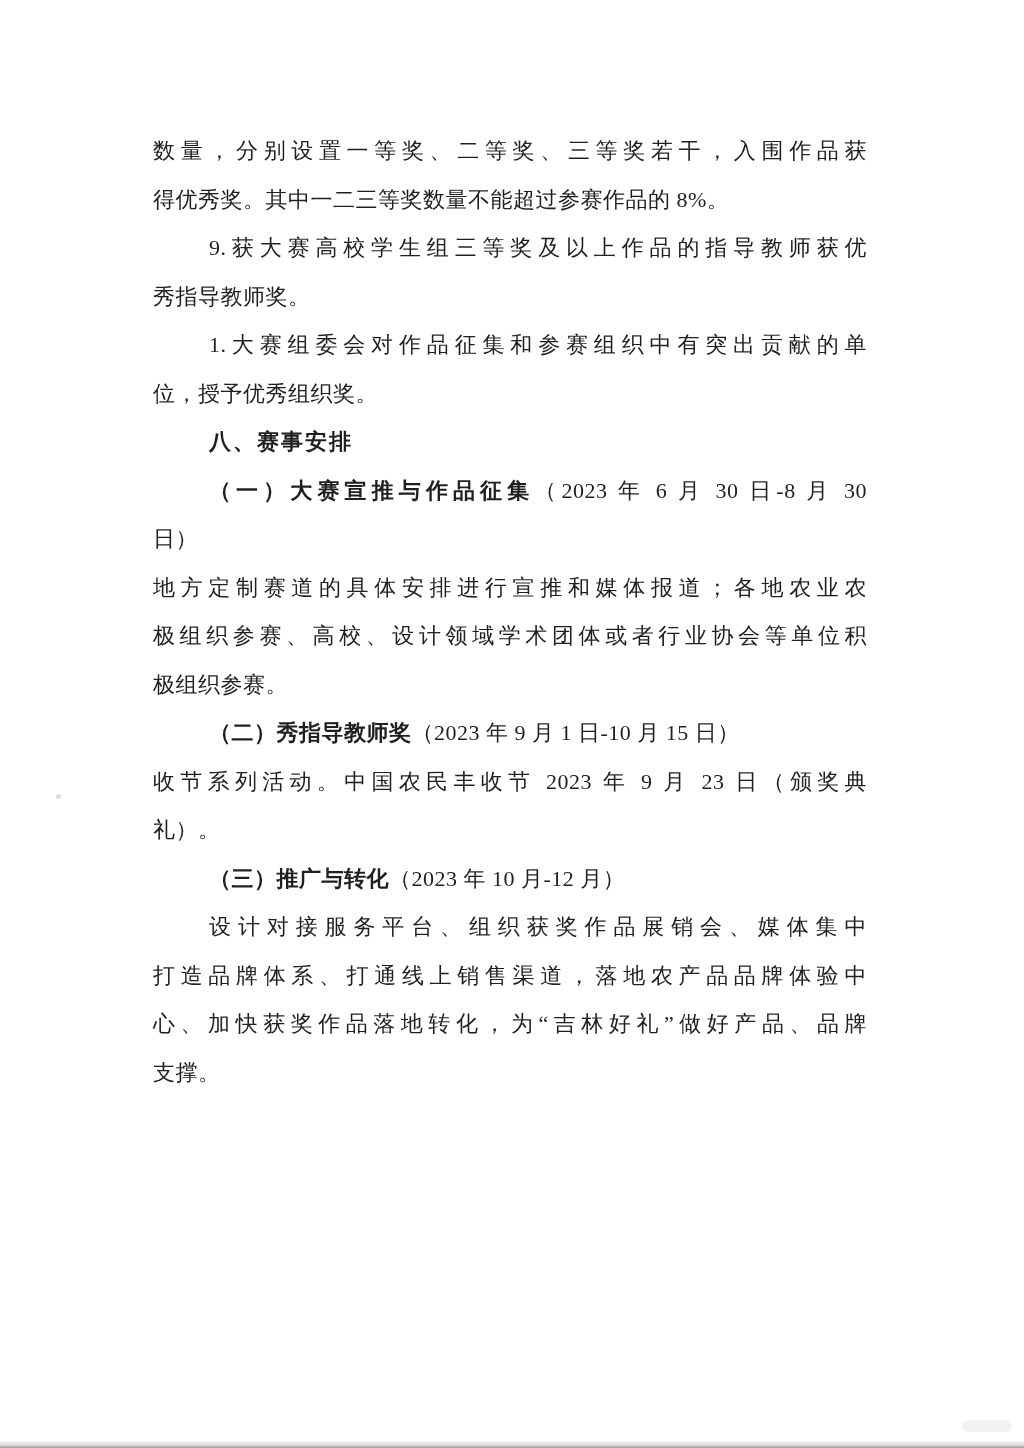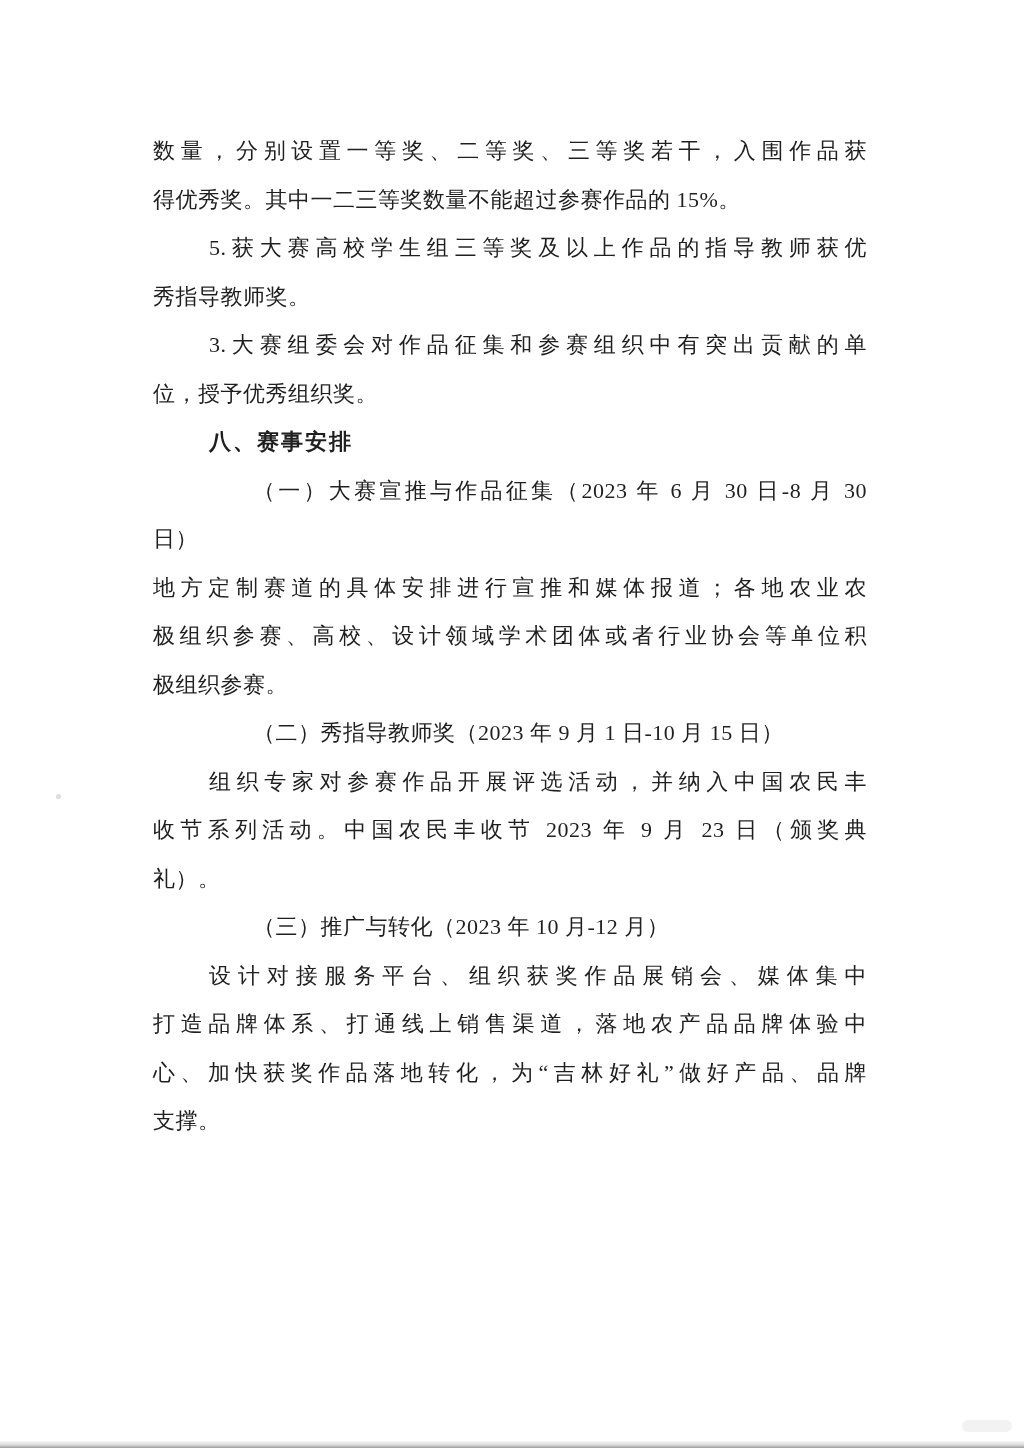--- a/index.html
+++ b/index.html
@@ -36,22 +36,21 @@
   
   .fill {
     text-align: justify;
     text-align-last: justify;
   }
   
   .ind {
     padding-left: 56px;
   }
   .b {
-    font-weight: normal;
-    margin-left: 44px;
+    font-weight: bold;
   }
   
   .hei {
     font-family: "Liberation Sans", "DejaVu Sans", sans-serif;
     font-weight: bold;
     letter-spacing: 2px;
   }
   .speck {
     position: absolute;
     left: 56px;
@@ -81,44 +80,43 @@
     background: linear-gradient(to bottom, #f7f7f7 0%, #dcdcdc 55%, #9c9c9c 100%);
   }
 </style>
 </head>
 <body>
 
 <div class="page">
   <div class="text-block">
 
     <div class="line fill">数量，分别设置一等奖、二等奖、三等奖若干，入围作品获</div>
-    <div class="line">得优秀奖。其中一二三等奖数量不能超过参赛作品的 15%。</div>
+    <div class="line">得优秀奖。其中一二三等奖数量不能超过参赛作品的 8%。</div>
 
-    <div class="line ind fill">5.获大赛高校学生组三等奖及以上作品的指导教师获优</div>
+    <div class="line ind fill">9.获大赛高校学生组三等奖及以上作品的指导教师获优</div>
     <div class="line">秀指导教师奖。</div>
 
-    <div class="line ind fill">3.大赛组委会对作品征集和参赛组织中有突出贡献的单</div>
+    <div class="line ind fill">1.大赛组委会对作品征集和参赛组织中有突出贡献的单</div>
     <div class="line">位，授予优秀组织奖。</div>
 
     <div class="line ind hei">八、赛事安排</div>
 
     <div class="line ind fill">
       <span class="b">（一）大赛宣推与作品征集</span><span>（2023 年 6 月 30 日-8 月 30</span>
     </div>
     <div class="line">日）</div>
 
     <div class="line fill">地方定制赛道的具体安排进行宣推和媒体报道；各地农业农</div>
     <div class="line fill">极组织参赛、高校、设计领域学术团体或者行业协会等单位积</div>
     <div class="line">极组织参赛。</div>
 
     <div class="line ind">
       <span class="b">（二）秀指导教师奖</span><span>（2023 年 9 月 1 日-10 月 15 日）</span>
     </div>
 
-    <div class="line ind fill">组织专家对参赛作品开展评选活动，并纳入中国农民丰</div>
     <div class="line fill">收节系列活动。中国农民丰收节 2023 年 9 月 23 日（颁奖典</div>
     <div class="line">礼）。</div>
 
     <div class="line ind">
       <span class="b">（三）推广与转化</span><span>（2023 年 10 月-12 月）</span>
     </div>
 
     <div class="line ind fill">设计对接服务平台、组织获奖作品展销会、媒体集中</div>
     <div class="line fill">打造品牌体系、打通线上销售渠道，落地农产品品牌体验中</div>
     <div class="line fill">心、加快获奖作品落地转化，为“吉林好礼”做好产品、品牌</div>

